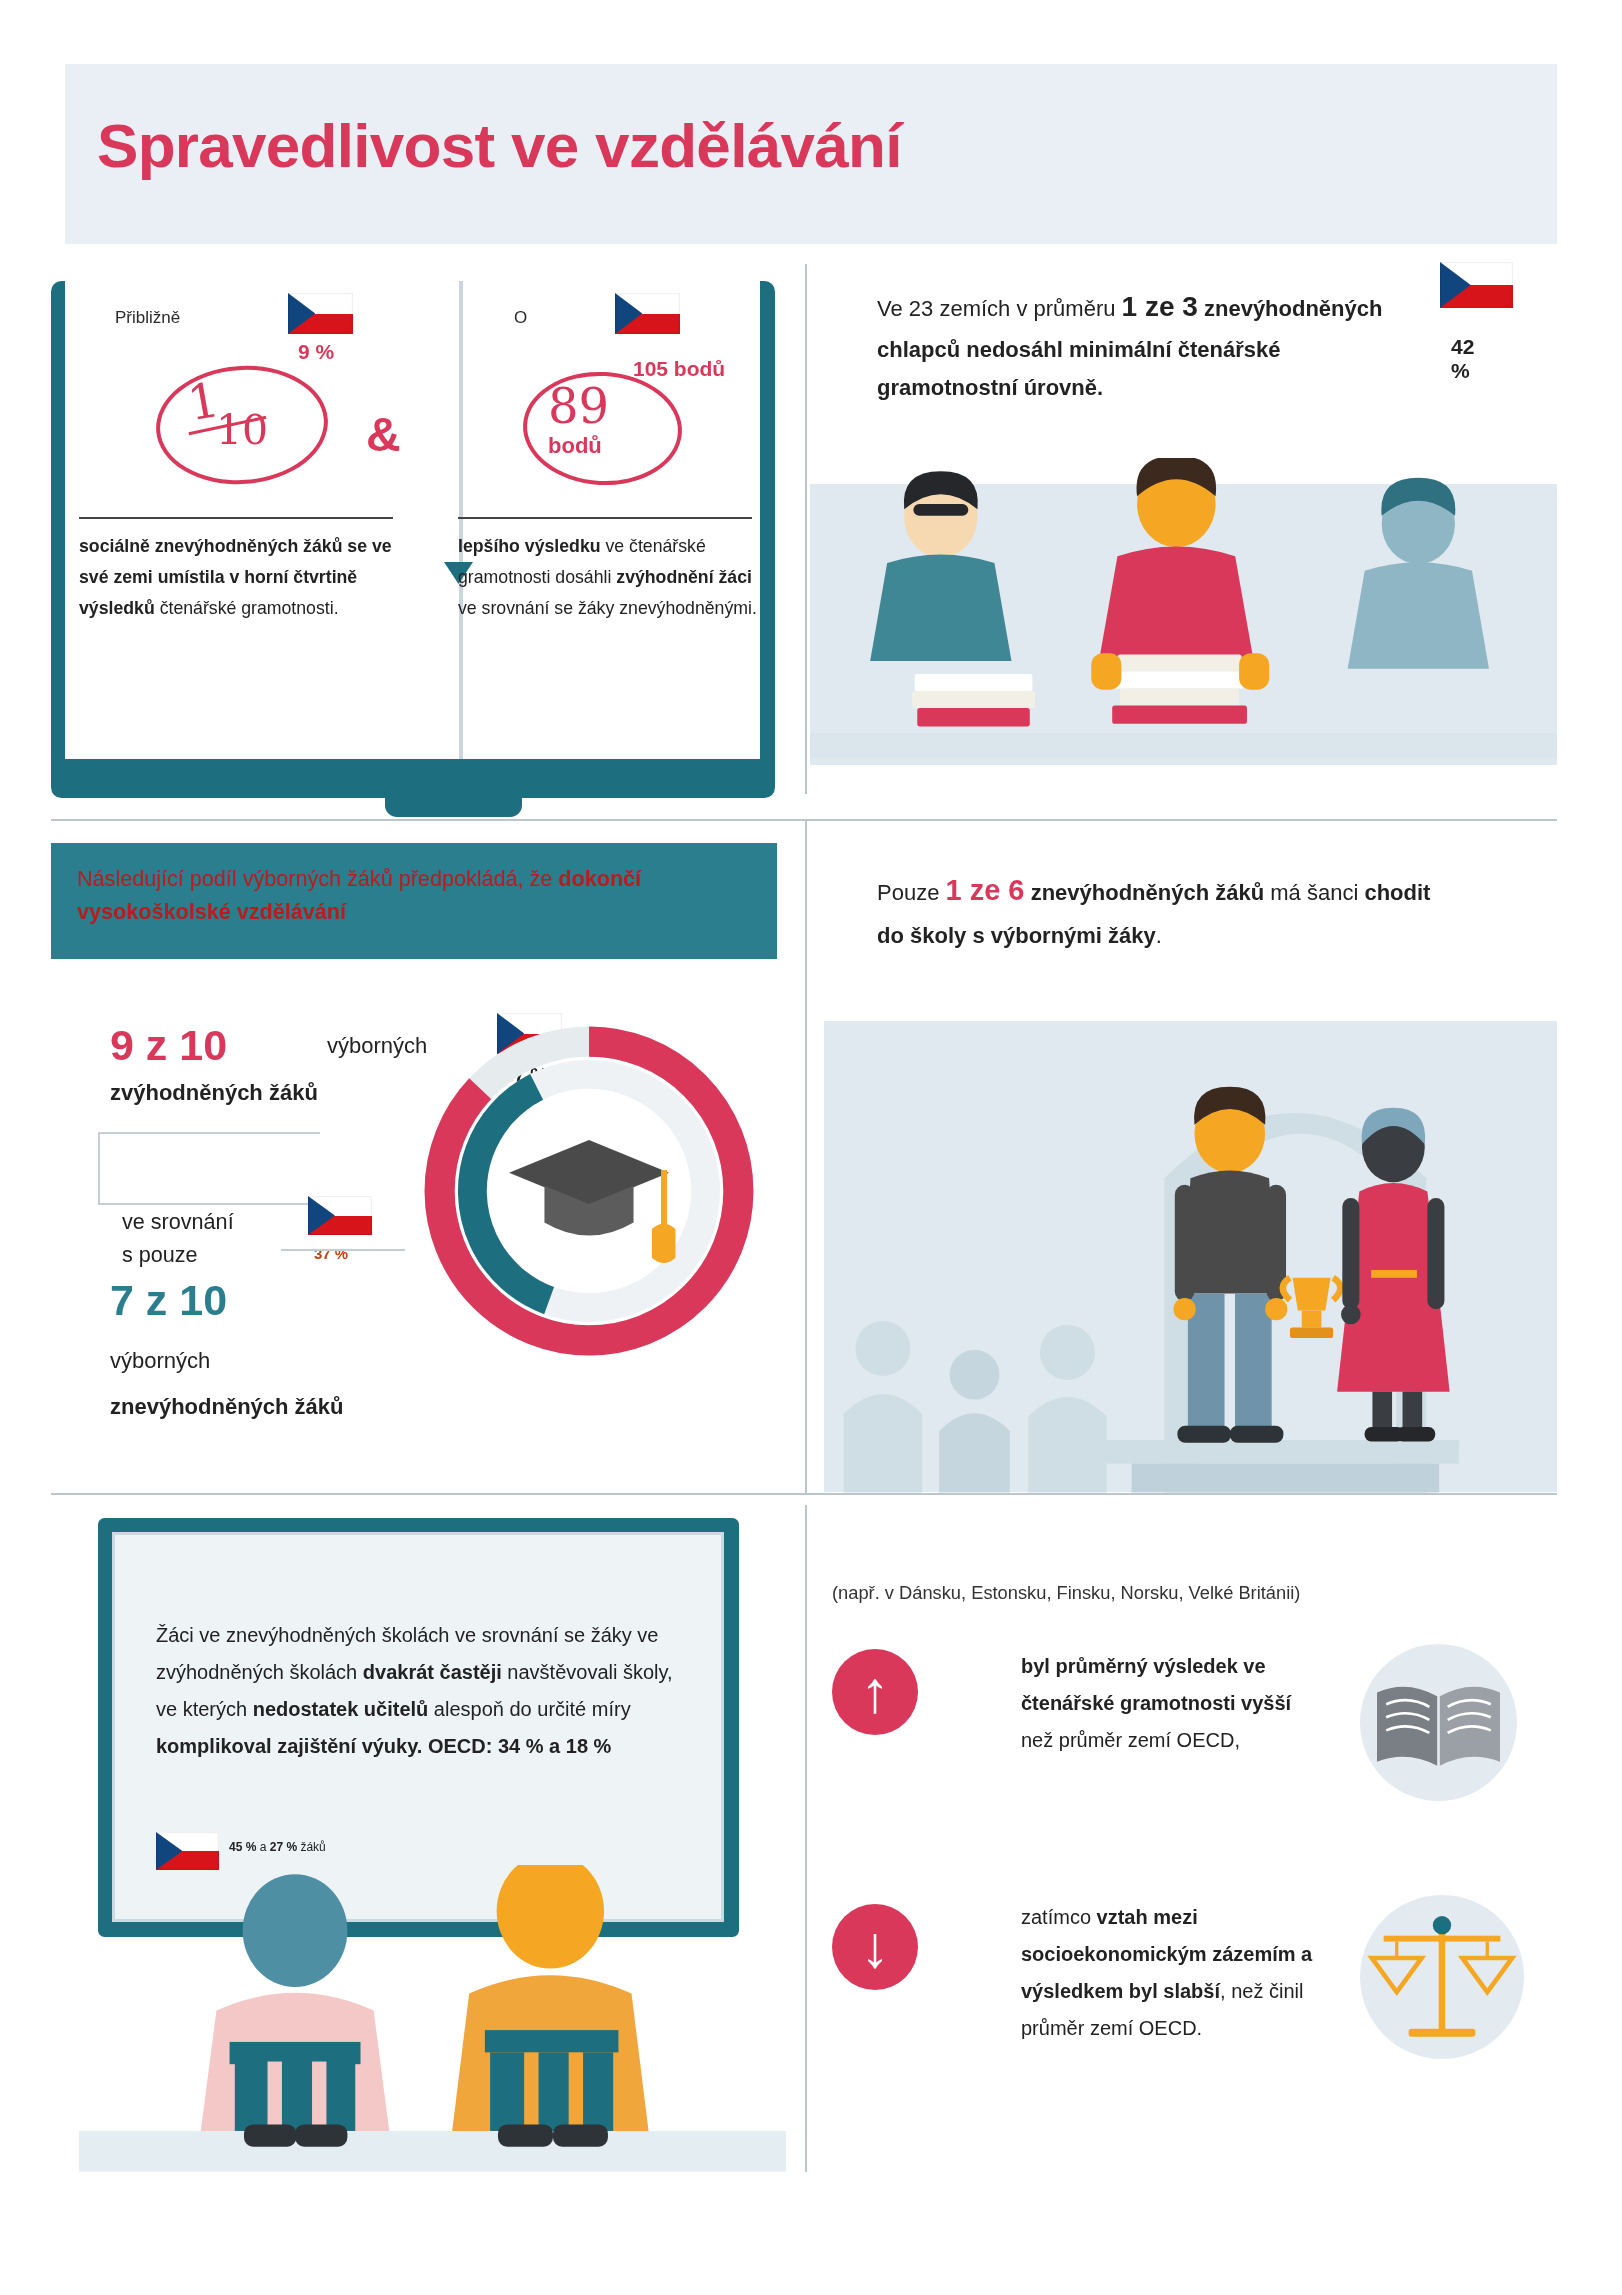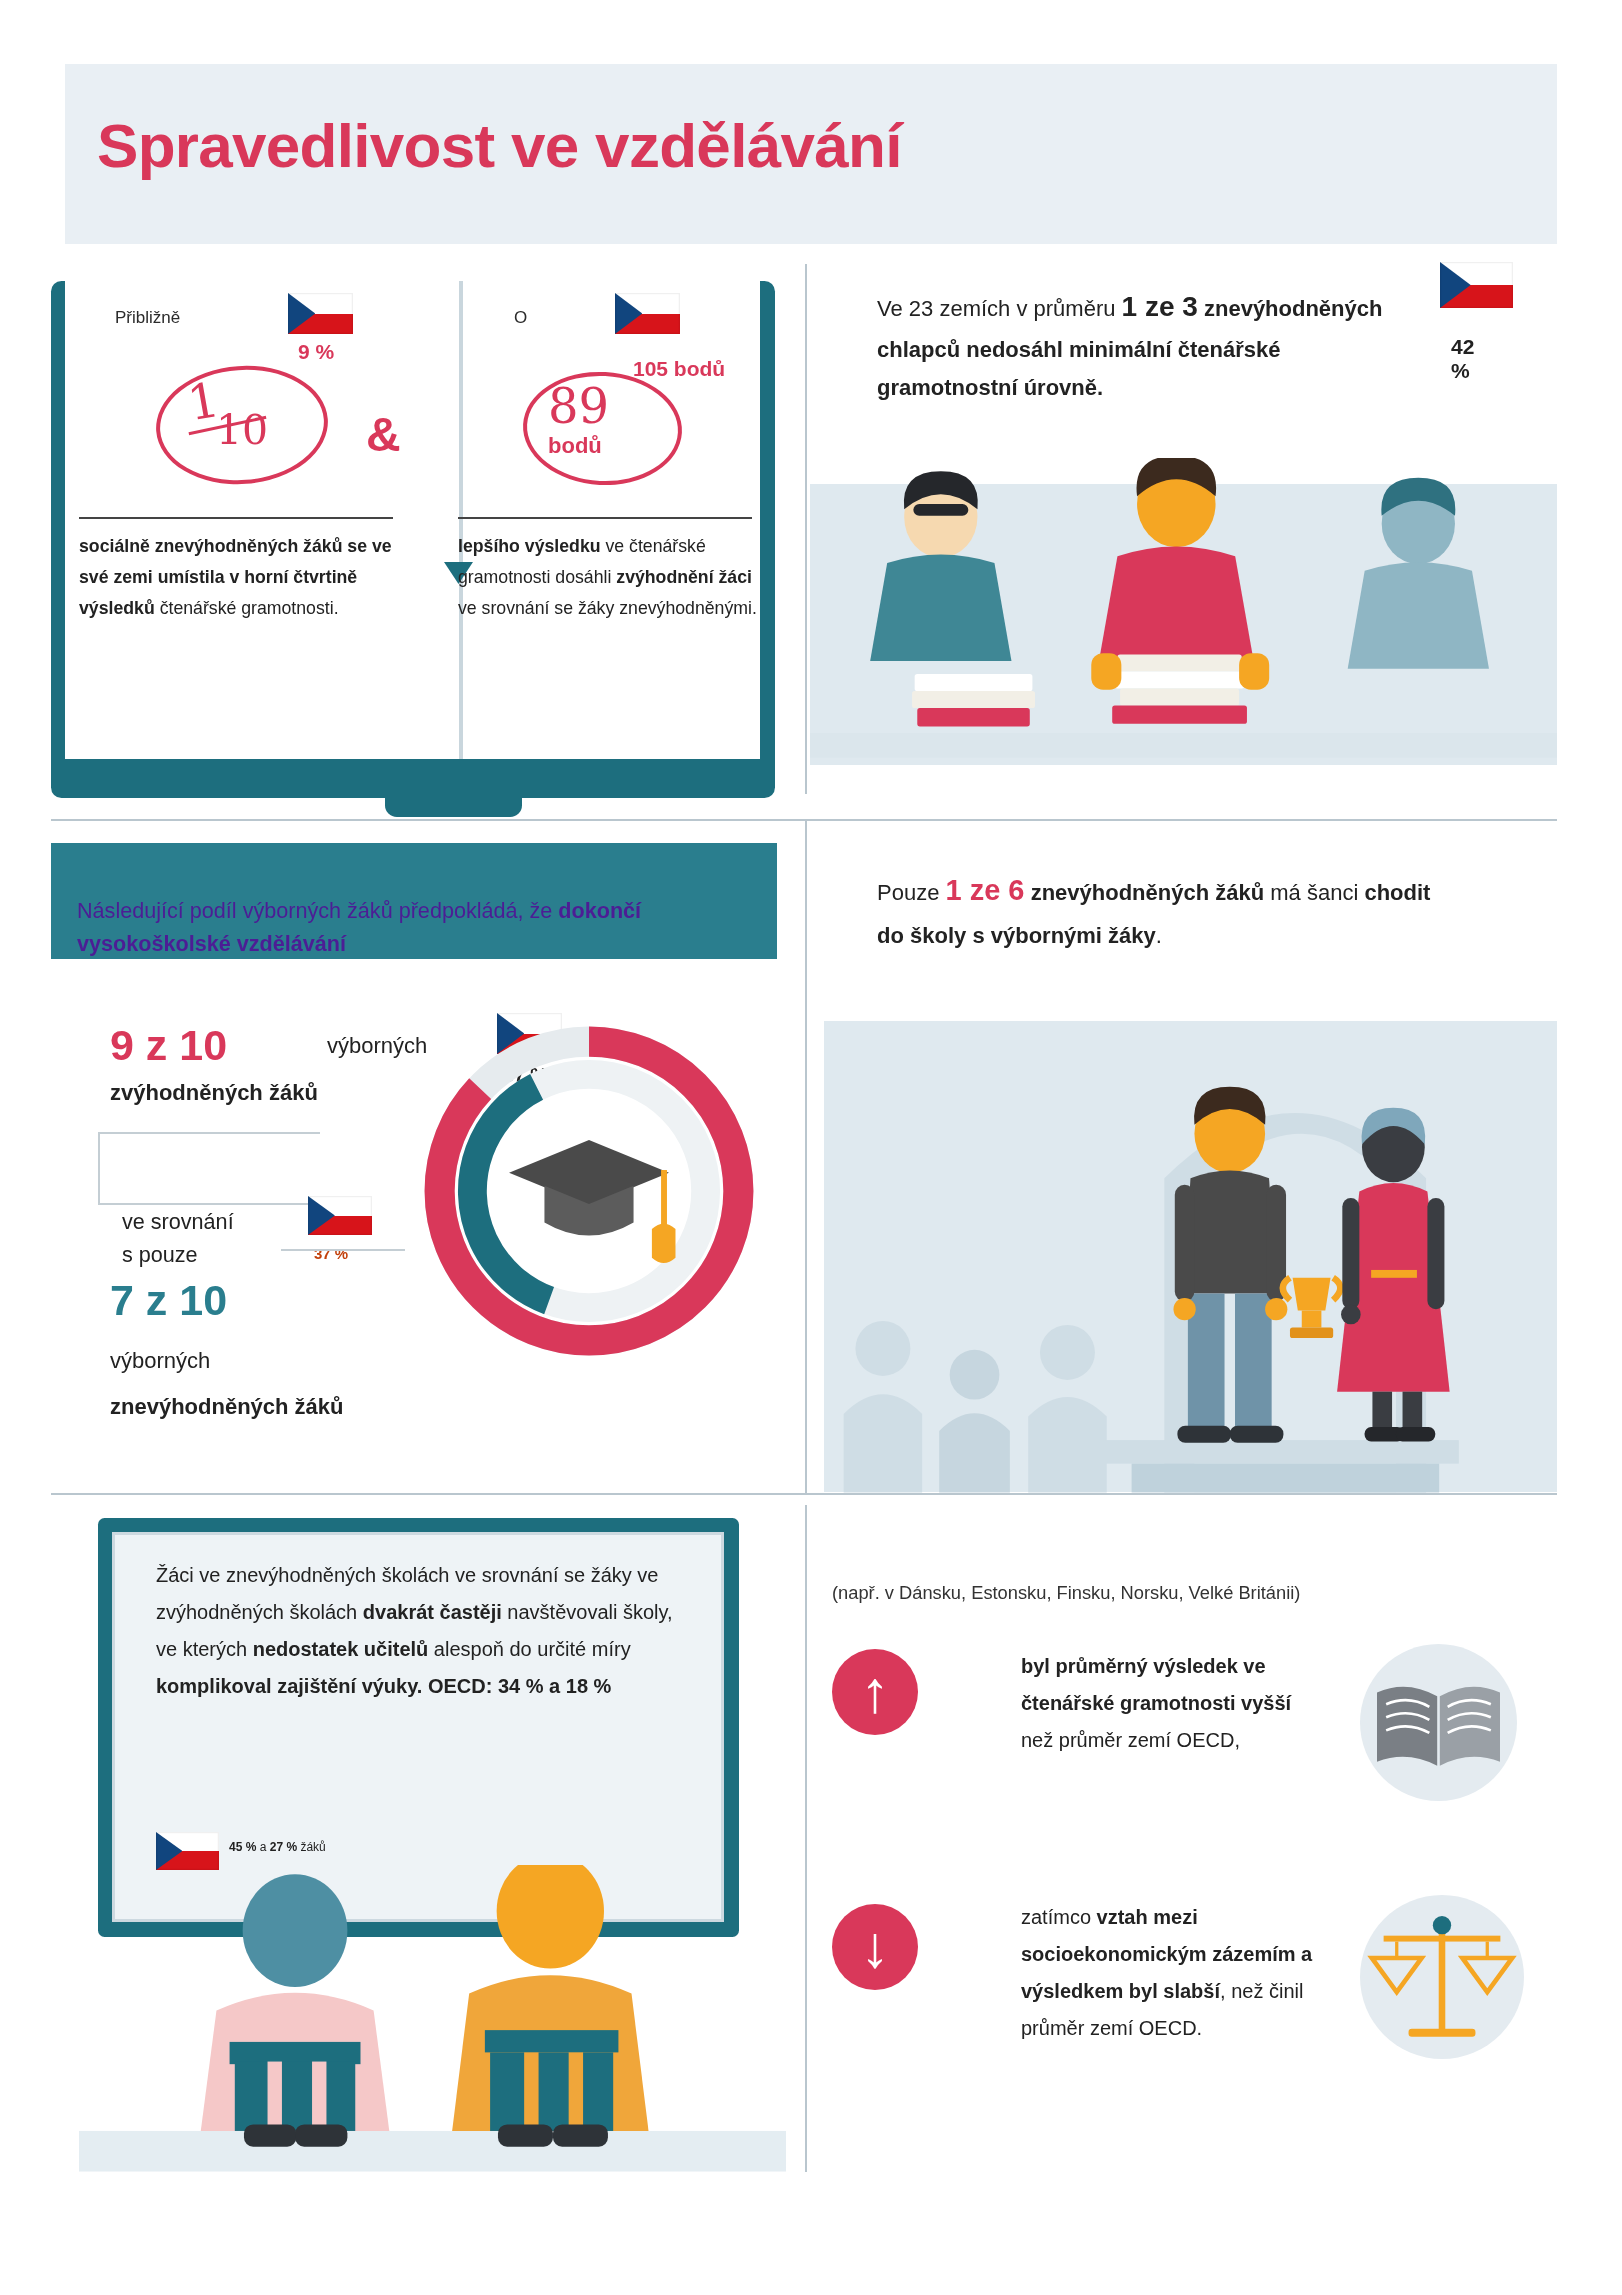--- a/index.html
+++ b/index.html
@@ -152,22 +152,21 @@
     left: 51px; top: 843px;
     width: 726px; height: 116px;
     background: #2a7e8e;
   }
   .band-txt {
     position: absolute;
     left: 77px; top: 862px;
     width: 681px;
     font-size: 21.6px;
     line-height: 1.55;
-    color: #4c1d95;
-    margin-top: 32px;
+    color: #b91c1c;
   }
   .band-txt b { font-weight: bold; }
   
   .donut-wrap { position: absolute; left: 399px; top: 1001px; width: 380px; height: 380px; }
   
   .mr-text {
     position: absolute;
     left: 877px; top: 864px;
     width: 576px;
     font-size: 22px;
@@ -187,21 +186,21 @@
   .board-inner {
     position: absolute;
     left: 14.4px; top: 14.4px;
     width: 612px; height: 390px;
     background: #eef3f6;
     border: 3.9px solid #cdd9e0;
     box-sizing: border-box;
   }
   .board-txt {
     position: absolute;
-    left: 156px; top: 1557px;
+    left: 156px; top: 1617px;
     width: 517px;
     font-size: 20px;
     line-height: 1.85;
     color: #222;
   }
   .board-txt b { font-weight: bold; }
   
   .br-title {
     position: absolute;
     left: 832px; top: 1539px;

